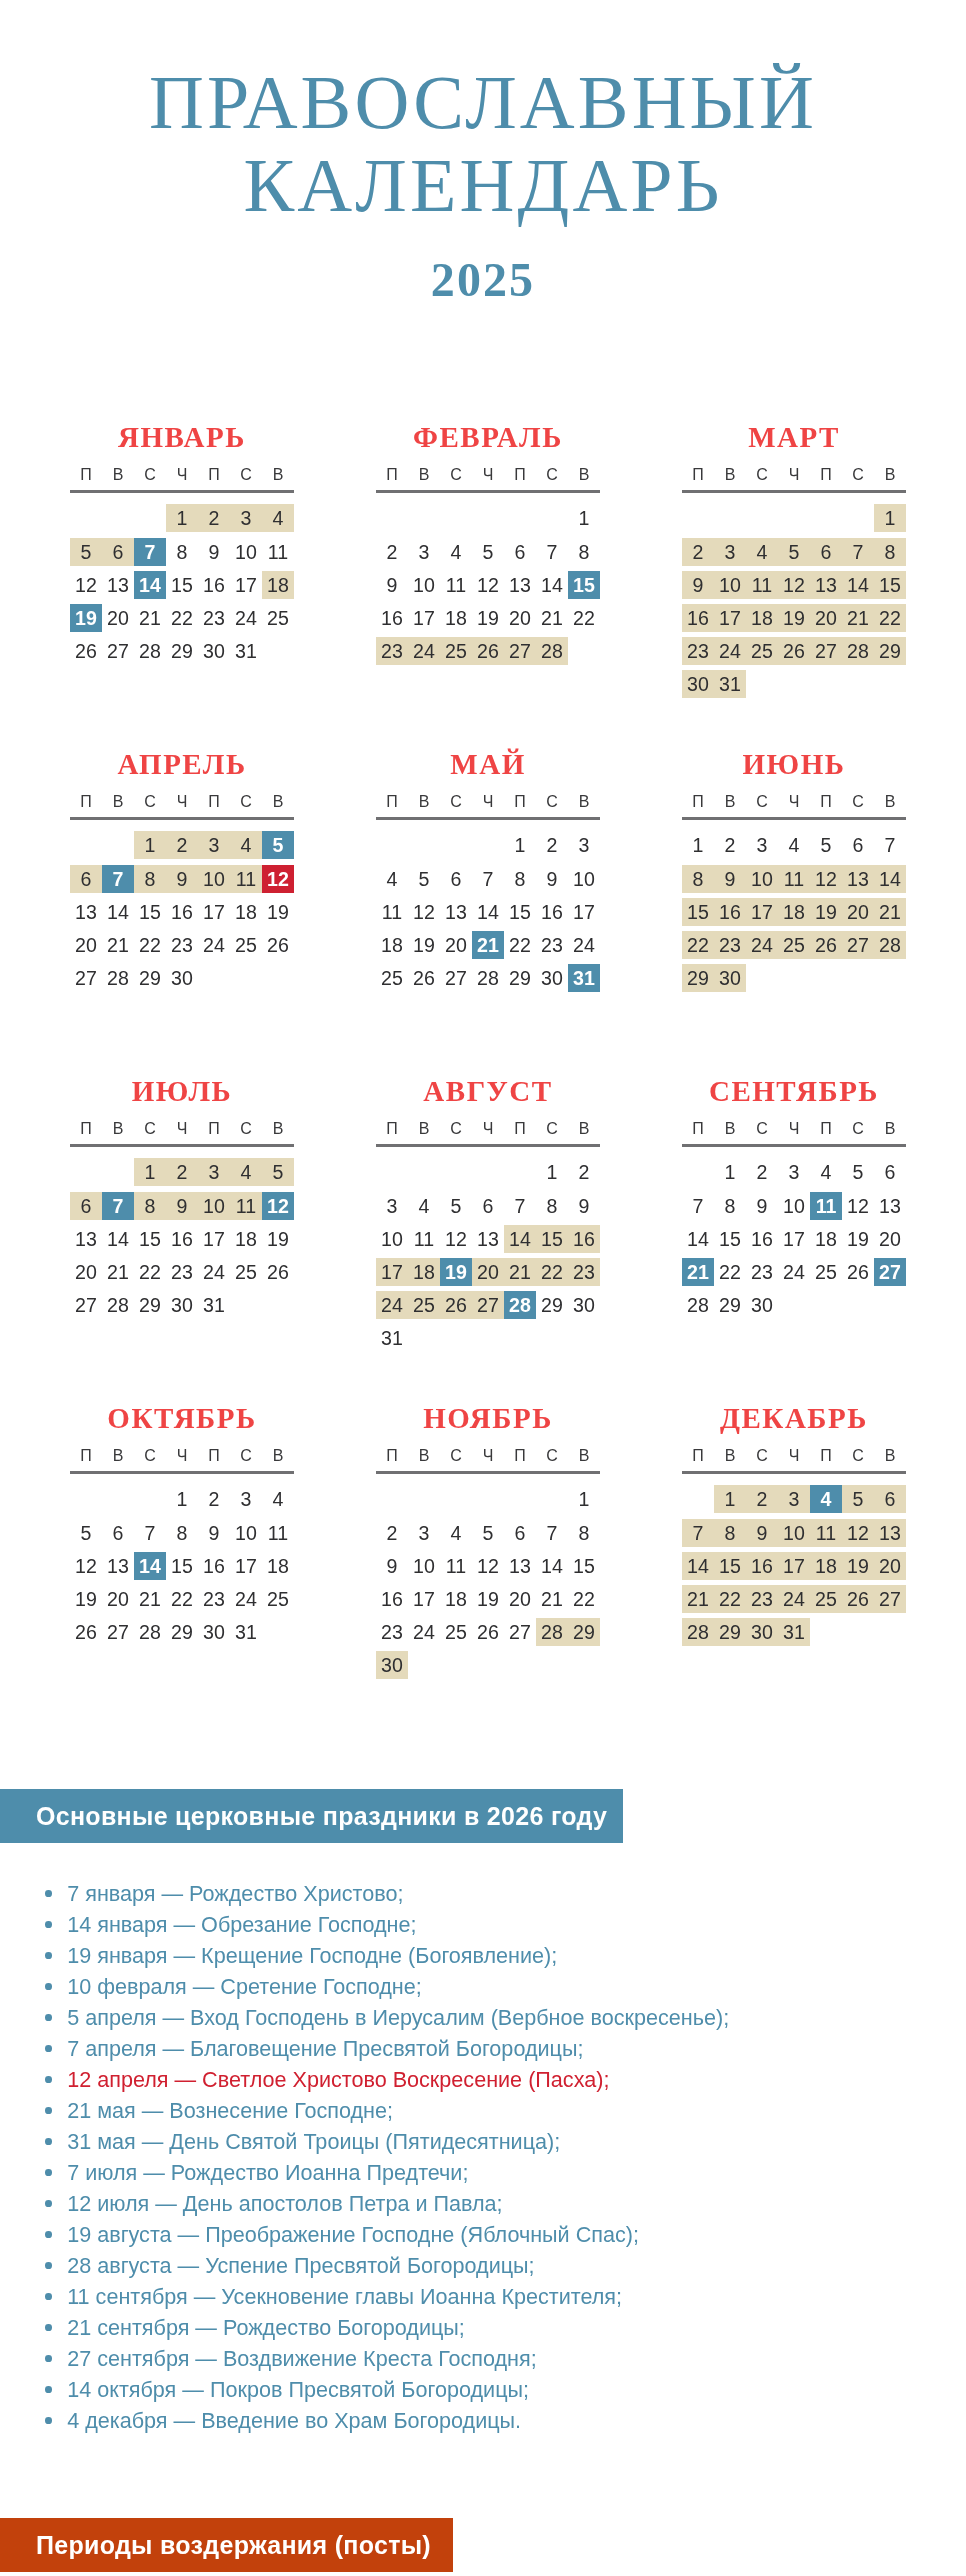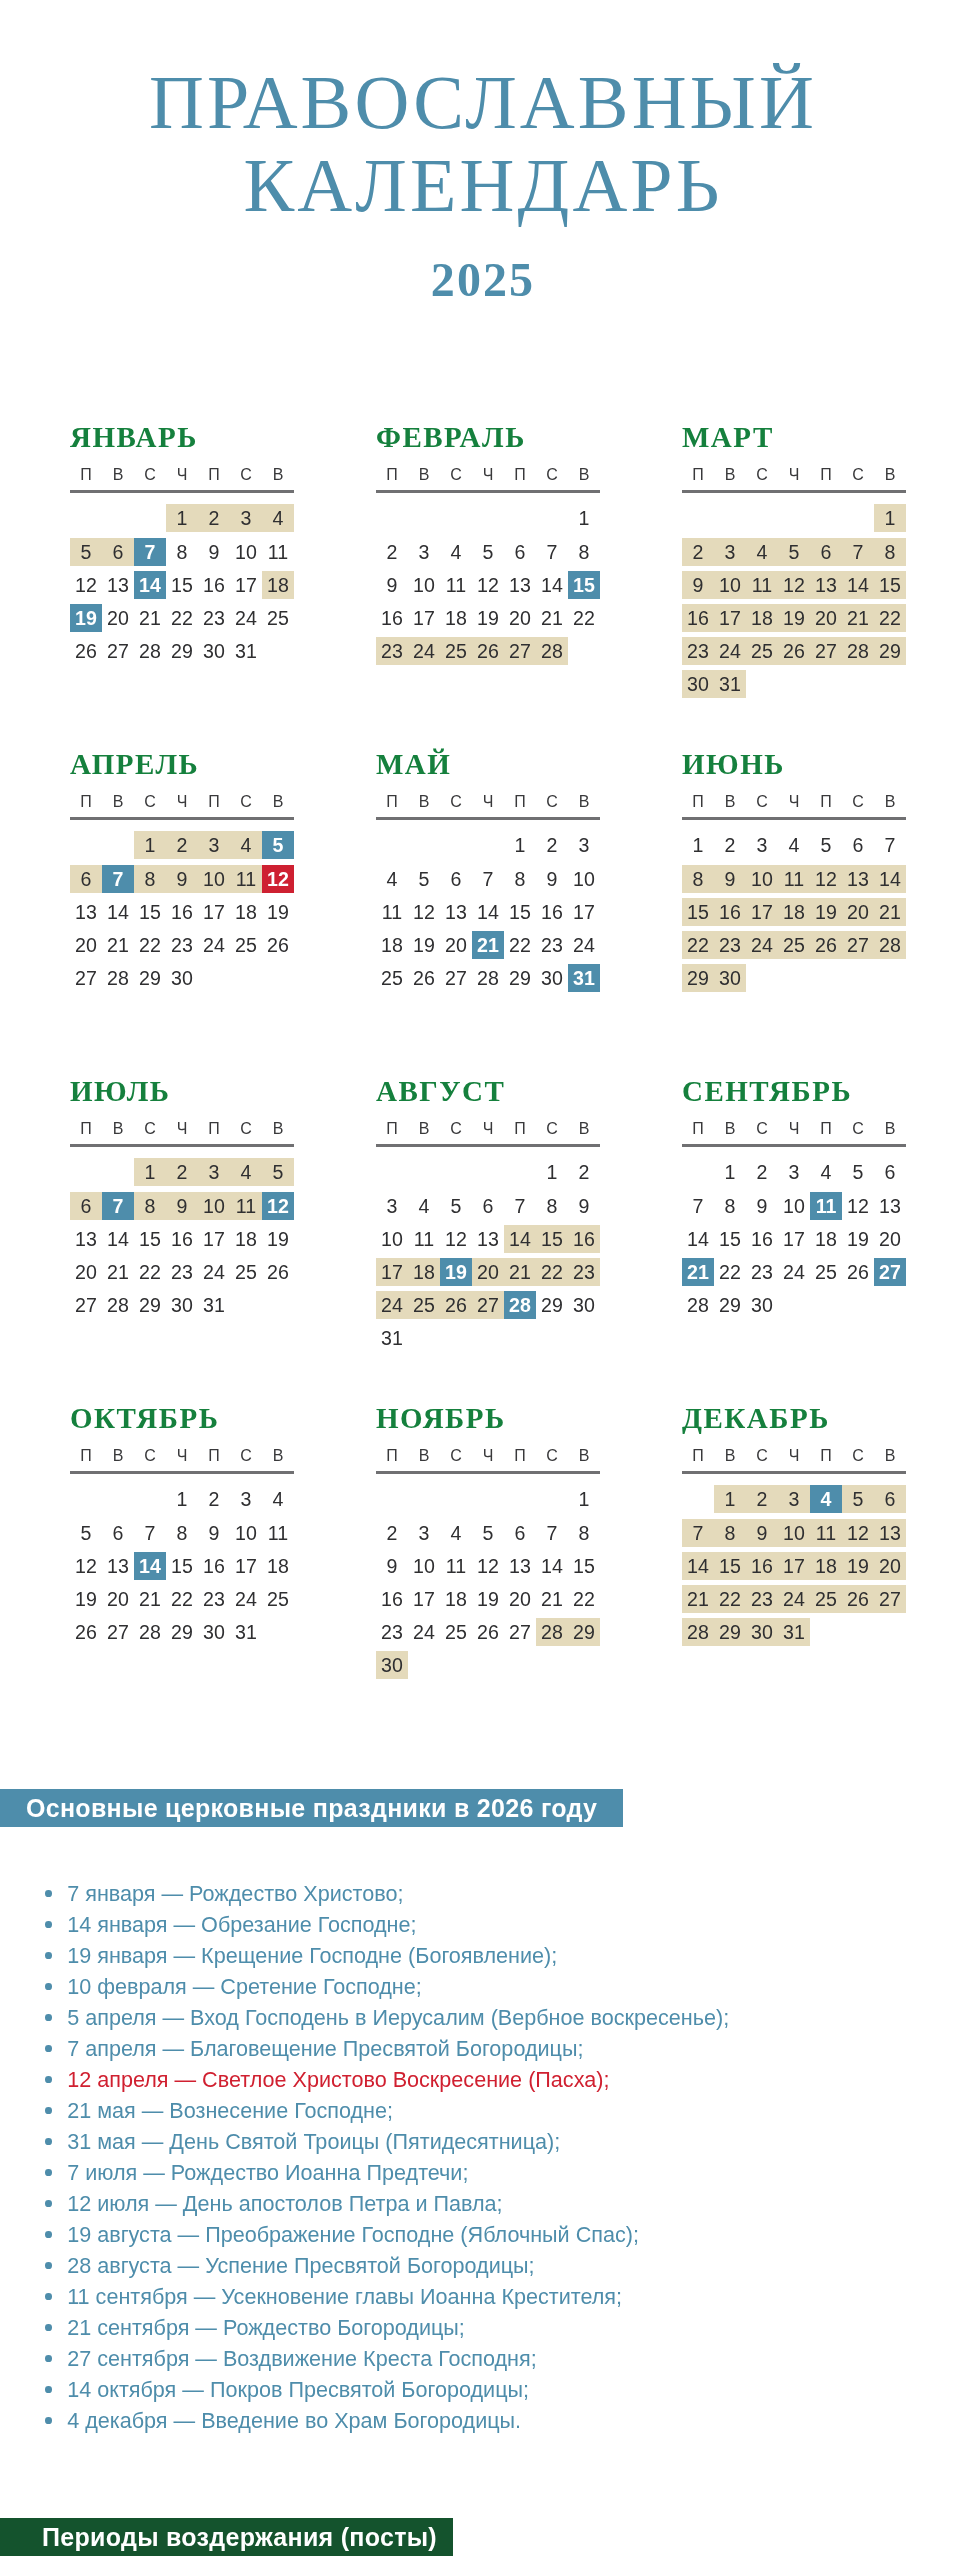--- a/index.html
+++ b/index.html
@@ -23,42 +23,42 @@
   
   .months{
     position:absolute;top:420px;left:70px;
     display:grid;grid-template-columns:repeat(3,224px);
     column-gap:82px;grid-auto-rows:327px;
   }
   .month{width:224px;}
   .month-title{
     margin:0;font-family:"Liberation Serif","DejaVu Serif",serif;
     font-weight:700;font-size:29px;line-height:34px;
-    color:#15803d;text-align:left;letter-spacing:1.5px;
+    color:#ef4444;text-align:center;letter-spacing:1.5px;
   }
   .weekdays{margin-top:11.3px;display:grid;grid-template-columns:repeat(7,32px);}
   .weekdays span{font-size:16px;line-height:20.6px;color:#39393B;text-align:center;}
   .rule{height:3.1px;background:#707072;margin-top:4.1px;}
   .weeks{margin-top:11.3px;}
   .week{display:grid;grid-template-columns:repeat(7,32px);margin-bottom:5.2px;}
   .day{
     height:28px;line-height:28px;text-align:center;
     font-size:19.6px;color:#2F2F31;
   }
   .day.fast{background:#E4DABB;}
   .day.feast{background:#4E8DAB;color:#ffffff;font-weight:700;}
   .day.pascha{background:#CE2031;color:#ffffff;font-weight:700;}
   
   .sec-bar{
-    position:absolute;left:0;height:38px;box-sizing:border-box;
-    display:flex;align-items:center;padding-left:26px;
+    position:absolute;left:0;height:54px;box-sizing:border-box;
+    display:flex;align-items:center;padding-left:36px;
     color:#ffffff;font-weight:700;font-size:25px;letter-spacing:0.3px;
   }
   .sec-bar.blue{top:1789px;width:623px;background:#4E8DAB;}
-  .sec-bar.beige{top:2518px;width:453px;background:#14532d;justify-content:center;}
+  .sec-bar.beige{top:2518px;width:453px;background:#c2410c;}
   
   .blist{position:absolute;left:45px;margin:0;padding:0;list-style:none;}
   #holidays-list{top:1878px;}
   .blist li{display:flex;align-items:center;}
   #holidays-list li{height:31px;}
   .bullet{width:6.7px;height:6.7px;border-radius:50%;background:#4E8DAB;flex:0 0 6.7px;margin-right:15.5px;}
   .li-text{font-size:21.6px;font-weight:400;color:#4E8DAB;white-space:nowrap;}
   li.highlight .li-text{color:#D02030;}
 </style>
 </head>

